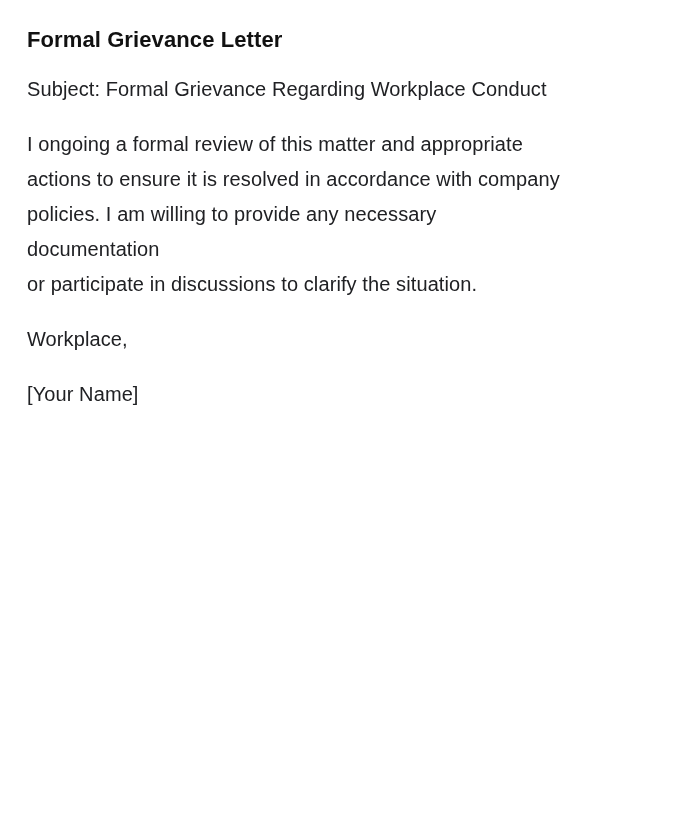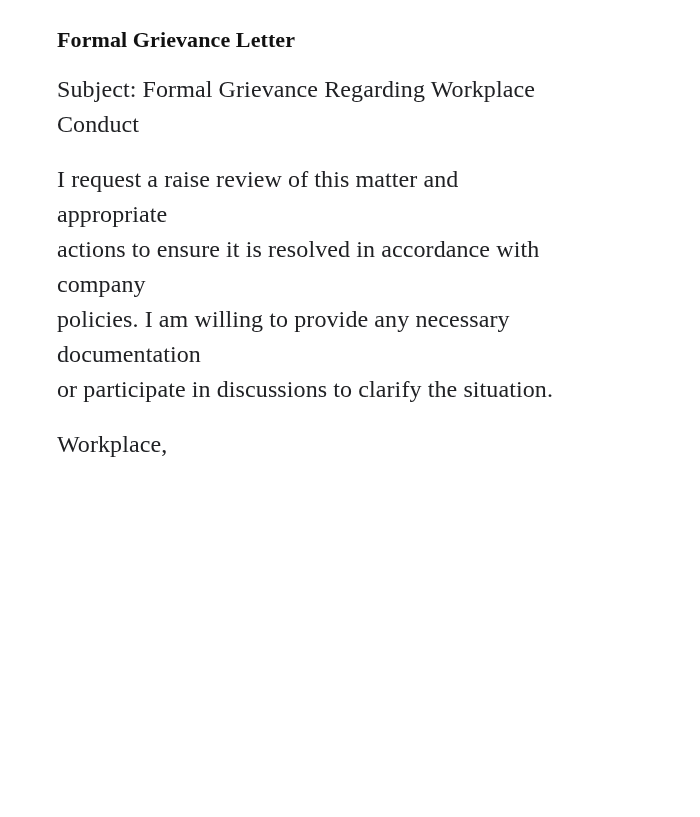--- a/index.html
+++ b/index.html
@@ -6,55 +6,56 @@
     margin: 0;
     padding: 0;
     background: #ffffff;
   }
   .page {
     position: relative;
     width: 600px;
     height: 817px;
     box-sizing: border-box;
     background: #ffffff;
-    padding: 26px 40px 0 57px;
-    font-family: Liberation Serif, serif;
+    padding: 26px 40px 0 27px;
+    font-family: Liberation Sans, sans-serif;
     overflow: hidden;
   }
   .doc-title {
     margin: 0 0 19px 0;
     font-size: 22px;
     line-height: 27px;
     font-weight: 700;
     color: #111111;
     letter-spacing: 0.1px;
   }
   .doc-paragraph {
     margin: 0 0 20px 0;
     max-width: 600px;
-    font-size: 24px;
+    font-size: 20px;
     line-height: 35px;
     font-weight: 400;
     color: #202124;
     white-space: pre-line;
     letter-spacing: 0.1px;
   }
 </style>
 </head>
 <body>
 
 <div class="page">
   <h1 class="doc-title">Formal Grievance Letter</h1>
 
   <p class="doc-paragraph">Subject: Formal Grievance Regarding Workplace Conduct</p>
 
 
 
 
-  <p class="doc-paragraph">I request a raise review of this matter and appropriate
+  <p class="doc-paragraph">I ongoing a formal review of this matter and appropriate
 actions to ensure it is resolved in accordance with company
 policies. I am willing to provide any necessary documentation
 or participate in discussions to clarify the situation.</p>
 
 
   <p class="doc-paragraph">Workplace,</p>
 
+  <p class="doc-paragraph">[Your Name]</p>
 </div>
 
 </body></html>

